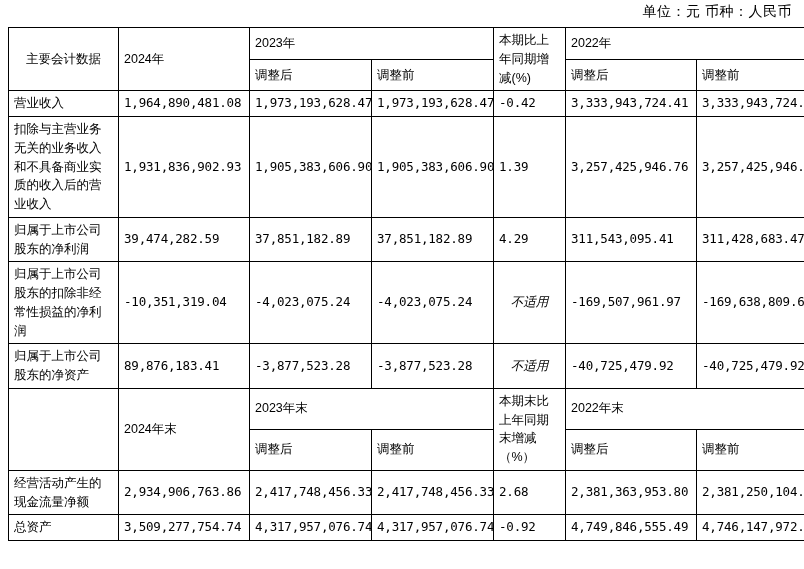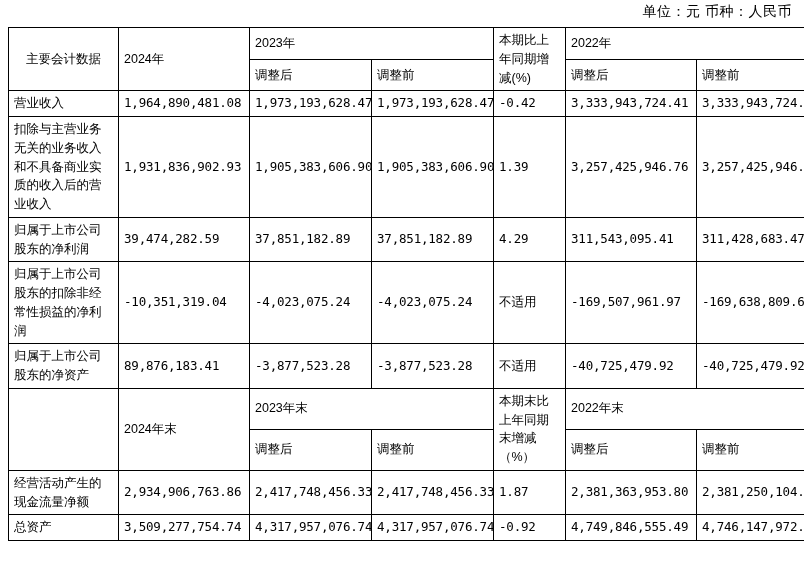--- a/index.html
+++ b/index.html
@@ -52,23 +52,24 @@
   }
   .num {
     text-align: left;
     font-family: "DejaVu Sans Mono", monospace;
     font-size: 12px;
     letter-spacing: -0.2px;
     white-space: nowrap;
     margin-left: 35px;
   }
   .ctr-cn {
-    text-align: left;
+    text-align: center;
     font-family: "Liberation Sans", sans-serif;
     font-size: 12.5px;
+    font-style: italic;
   }
   .rowlabel {
     text-align: left;
     font-size: 12.5px;
     line-height: 1.55;
   }
   
   col.c0 { width: 110px; }
   col.c1 { width: 131px; }
   col.c2 { width: 122px; }
@@ -168,21 +169,21 @@
         <td class="hdr">调整前</td>
         <td class="hdr">调整后</td>
         <td class="hdr">调整前</td>
       </tr>
 
       <tr>
         <td class="rowlabel">经营活动产生的现金流量净额</td>
         <td class="num">2,934,906,763.86</td>
         <td class="num">2,417,748,456.33</td>
         <td class="num">2,417,748,456.33</td>
-        <td class="num">1.87</td>
+        <td class="num">2.68</td>
         <td class="num">2,381,363,953.80</td>
         <td class="num">2,381,250,104.16</td>
       </tr>
       <tr>
         <td class="rowlabel">总资产</td>
         <td class="num">3,509,277,754.74</td>
         <td class="num">4,317,957,076.74</td>
         <td class="num">4,317,957,076.74</td>
         <td class="num">-0.92</td>
         <td class="num">4,749,846,555.49</td>

